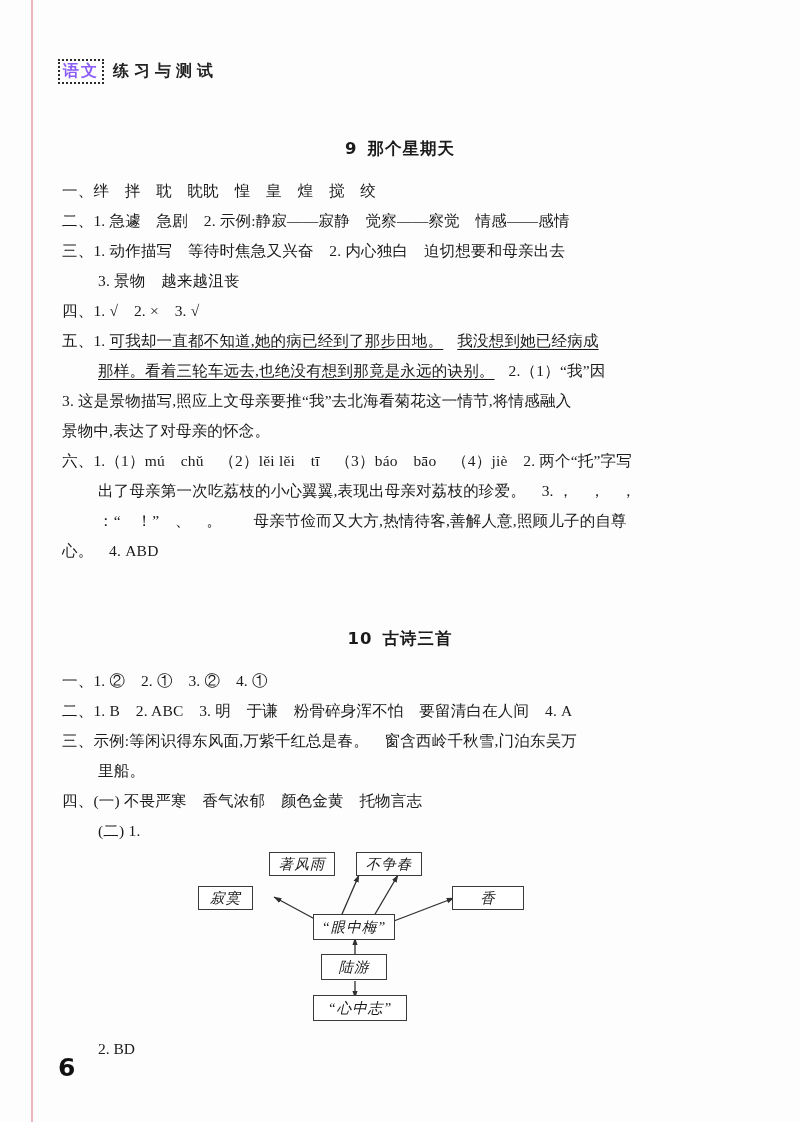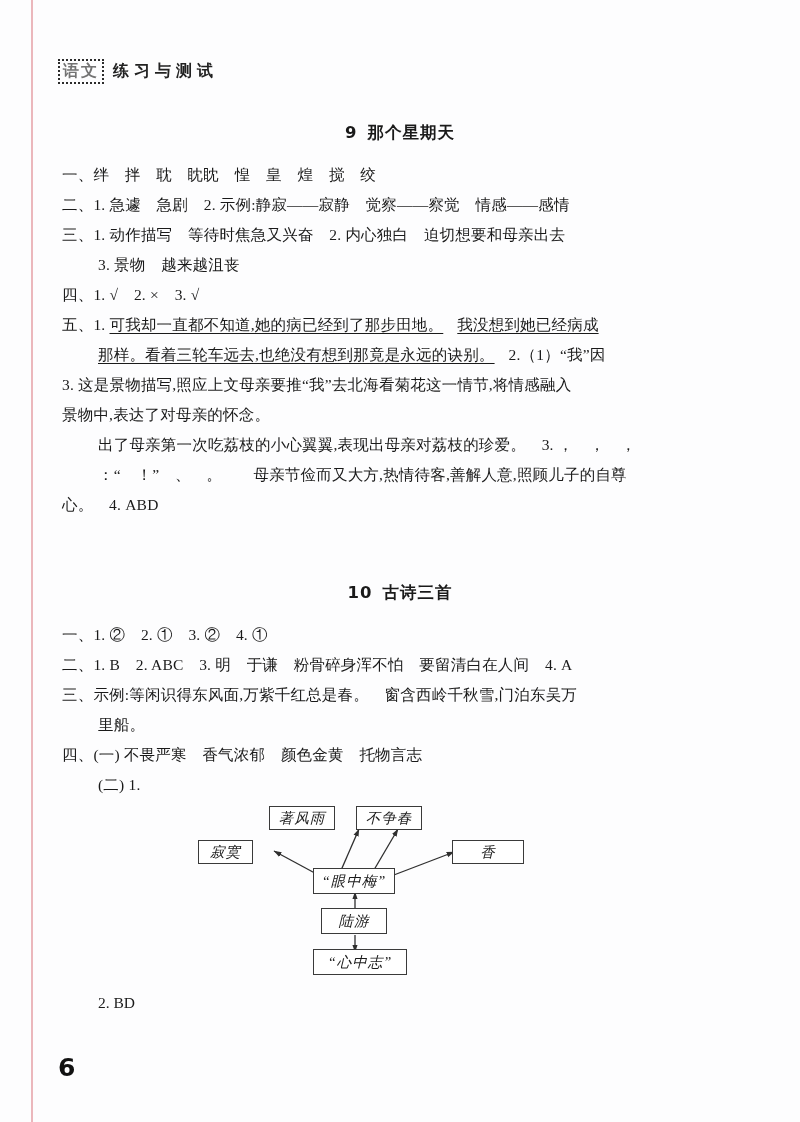--- a/index.html
+++ b/index.html
@@ -41,21 +41,21 @@
     align-items: center;
     gap: 9px;
   }
   .masthead-badge {
     border: 2px dotted #2b2b2b;
     padding: 1px 3px 2px 3px;
     font-size: 16px;
     font-weight: 700;
     letter-spacing: 2px;
     line-height: 1.15;
-    color: #737373;
+    color: #8b5cf6;
     font-family: "DejaVu Sans", sans-serif;
   }
   .masthead-title {
     font-size: 16px;
     font-weight: 700;
     letter-spacing: 5px;
     color: #222;
     font-family: "DejaVu Sans", sans-serif;
   }
 
@@ -66,21 +66,21 @@
     top: 122px;
     width: 676px;
   }
 
   .lesson-title {
     text-align: center;
     font-size: 16.5px;
     font-weight: 700;
     font-family: "DejaVu Sans", sans-serif;
     letter-spacing: 1px;
-    margin: 0 0 16px 0;
+    margin: 16px 0 16px 0;
   }
   .lesson-title .num {
     margin-right: 10px;
   }
 
   .line {
     font-size: 15.5px;
     line-height: 30px;
     margin: 0;
     white-space: pre-wrap;
@@ -164,20 +164,21 @@
     <p class="line">二、1. 急遽　急剧　2. 示例:静寂——寂静　觉察——察觉　情感——感情</p>
     <p class="line">三、1. 动作描写　等待时焦急又兴奋　2. 内心独白　迫切想要和母亲出去</p>
     <p class="line indent">3. 景物　越来越沮丧</p>
     <p class="line">四、1. √　2. ×　3. √</p>
 
     <p class="line"><span>五、1. </span><span class="u">可我却一直都不知道,她的病已经到了那步田地。</span><span class="gap"></span><span class="u">我没想到她已经病成</span></p>
     <p class="line indent"><span class="u">那样。看着三轮车远去,也绝没有想到那竟是永远的诀别。</span><span class="gap"></span><span>2.（1）“我”因</span></p>
     <p class="line">3. 这是景物描写,照应上文母亲要推“我”去北海看菊花这一情节,将情感融入</p>
     <p class="line">景物中,表达了对母亲的怀念。</p>
 
+    <p class="line">六、1.（1）mú　chǔ　（2）lěi lěi　tī　（3）báo　bāo　（4）jiè　2. 两个“托”字写</p>
     <p class="line indent">出了母亲第一次吃荔枝的小心翼翼,表现出母亲对荔枝的珍爱。　3. ，　，　，</p>
     <p class="line indent">：“　！”　、　。　　母亲节俭而又大方,热情待客,善解人意,照顾儿子的自尊</p>
     <p class="line">心。　4. ABD</p>
 
     <h2 class="lesson-title sec2">
       <span class="num">10</span><span>古诗三首</span>
     </h2>
 
     <p class="line">一、1. ②　2. ①　3. ②　4. ①</p>
     <p class="line">二、1. B　2. ABC　3. 明　于谦　粉骨碎身浑不怕　要留清白在人间　4. A</p>

